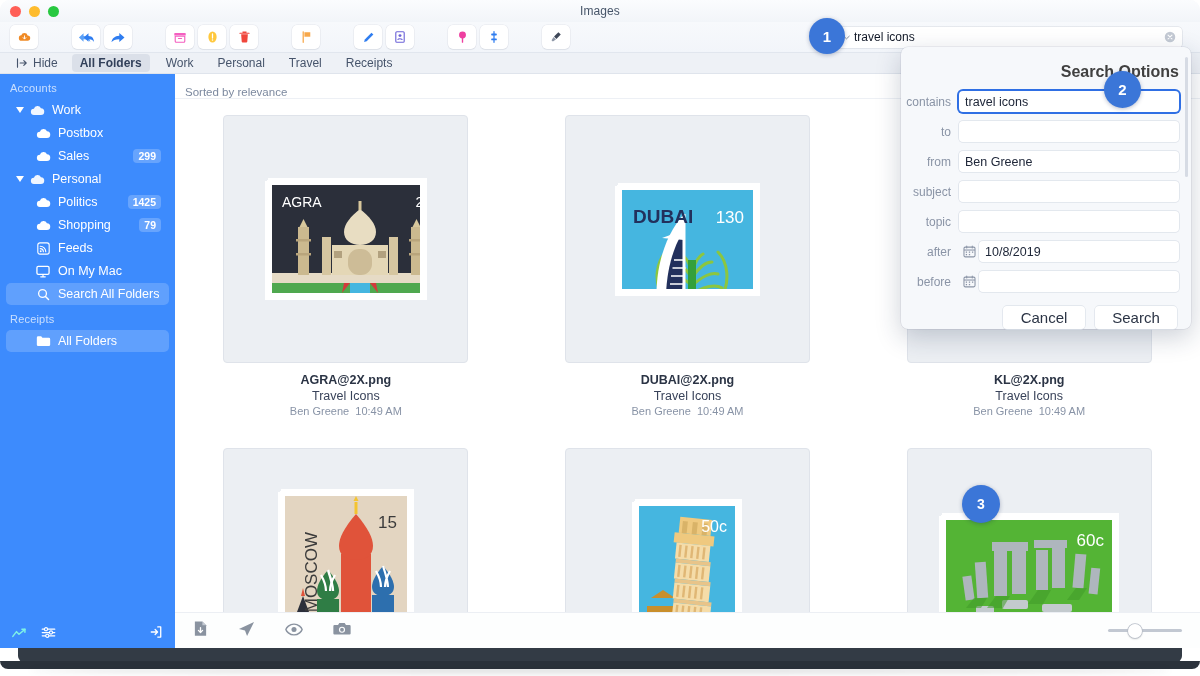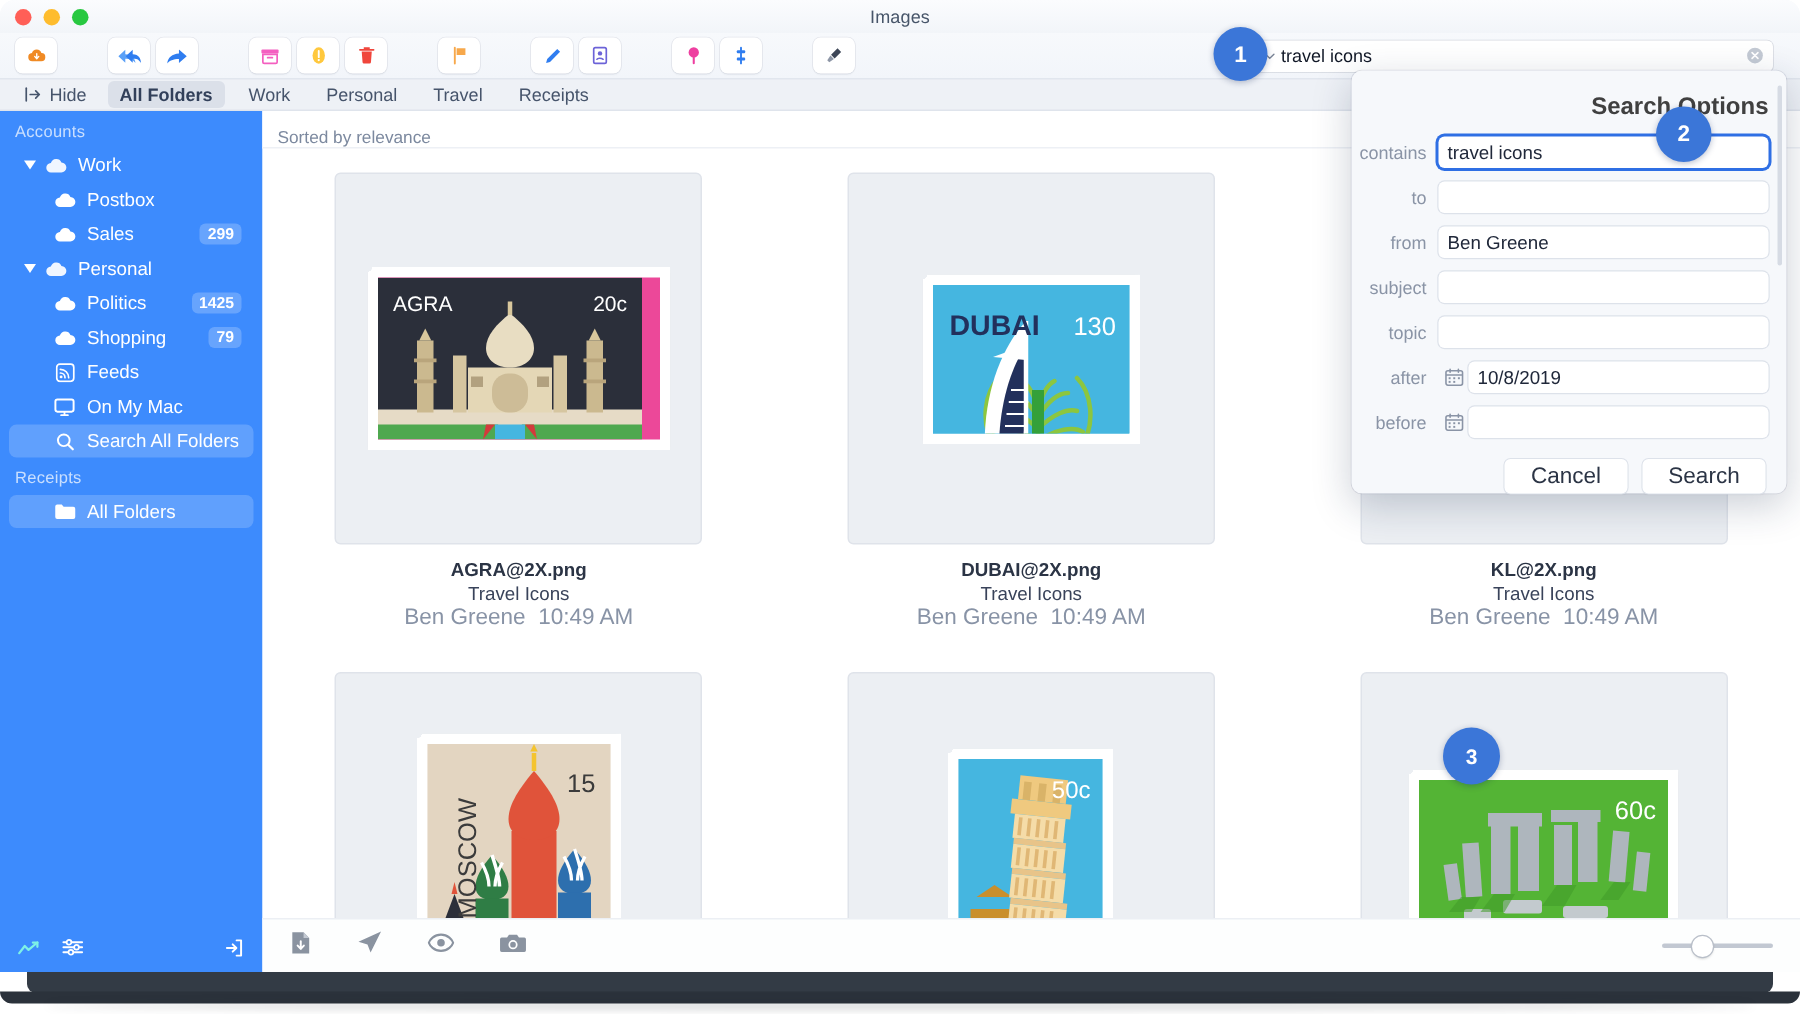--- a/index.html
+++ b/index.html
@@ -114,21 +114,21 @@
   }
   .cell { width: 250px; display: flex; flex-direction: column; align-items: center; }
   .thumb {
     width: 245px; height: 248px; background: #eceff3; border: 1px solid #dfe3ea;
     border-radius: 4px; display:flex; align-items:center; justify-content:center;
     position: relative;
   }
   .caption { margin-top: 10px; text-align: center; line-height: 15.5px; }
   .cap-name { font-size: 12.5px; color: #2b3445; font-weight: 700; }
   .cap-sub  { font-size: 12.5px; color: #39435a; }
-  .cap-meta { font-size: 15px; color: #8893a6; }
+  .cap-meta { font-size: 11px; color: #8893a6; }
 
   
   .stamp {
     background:#fff; padding: 7px; position: relative;
     filter: drop-shadow(0 1px 2px rgba(20,30,60,.22));
     -webkit-mask-image:
       radial-gradient(circle 3.4px at 0 0, transparent 3.1px, #000 3.2px);
   }
   .stamp-inner { overflow:hidden; position: relative; }
 
@@ -468,21 +468,21 @@
       <div class="content">
         <div class="sortbar">
           <span>Sorted by relevance</span>
         </div>
 
         <div class="grid">
 
           <div class="cell">
             <div class="thumb">
               <div class="stamp">
-                <div class="stamp-inner" style="width:188px;height:108px;background:#ec4899">
+                <div class="stamp-inner" style="width:148px;height:108px;background:#f9a8d4">
                   <svg width="176" height="108" viewBox="0 0 176 108">
                     <rect width="176" height="108" fill="#2b2f3a"></rect>
                     <rect x="0" y="88" width="176" height="20" fill="#e6dbc6"></rect>
                     <path d="M0 98h80l8 10H0z" fill="#4fa84f"></path>
                     <path d="M176 98H96l-8 10h88z" fill="#4fa84f"></path>
                     <path d="M78 98h20v10H78z" fill="#45b6e0"></path>
                     <path d="M70 108l8-10h-6zM106 108l-8-10h6z" fill="#d23b3b"></path>
                     <rect x="26" y="42" width="11" height="48" fill="#cbb98f"></rect>
                     <rect x="24" y="54" width="15" height="2.5" fill="#b9a57c"></rect>
                     <rect x="24" y="68" width="15" height="2.5" fill="#b9a57c"></rect>

